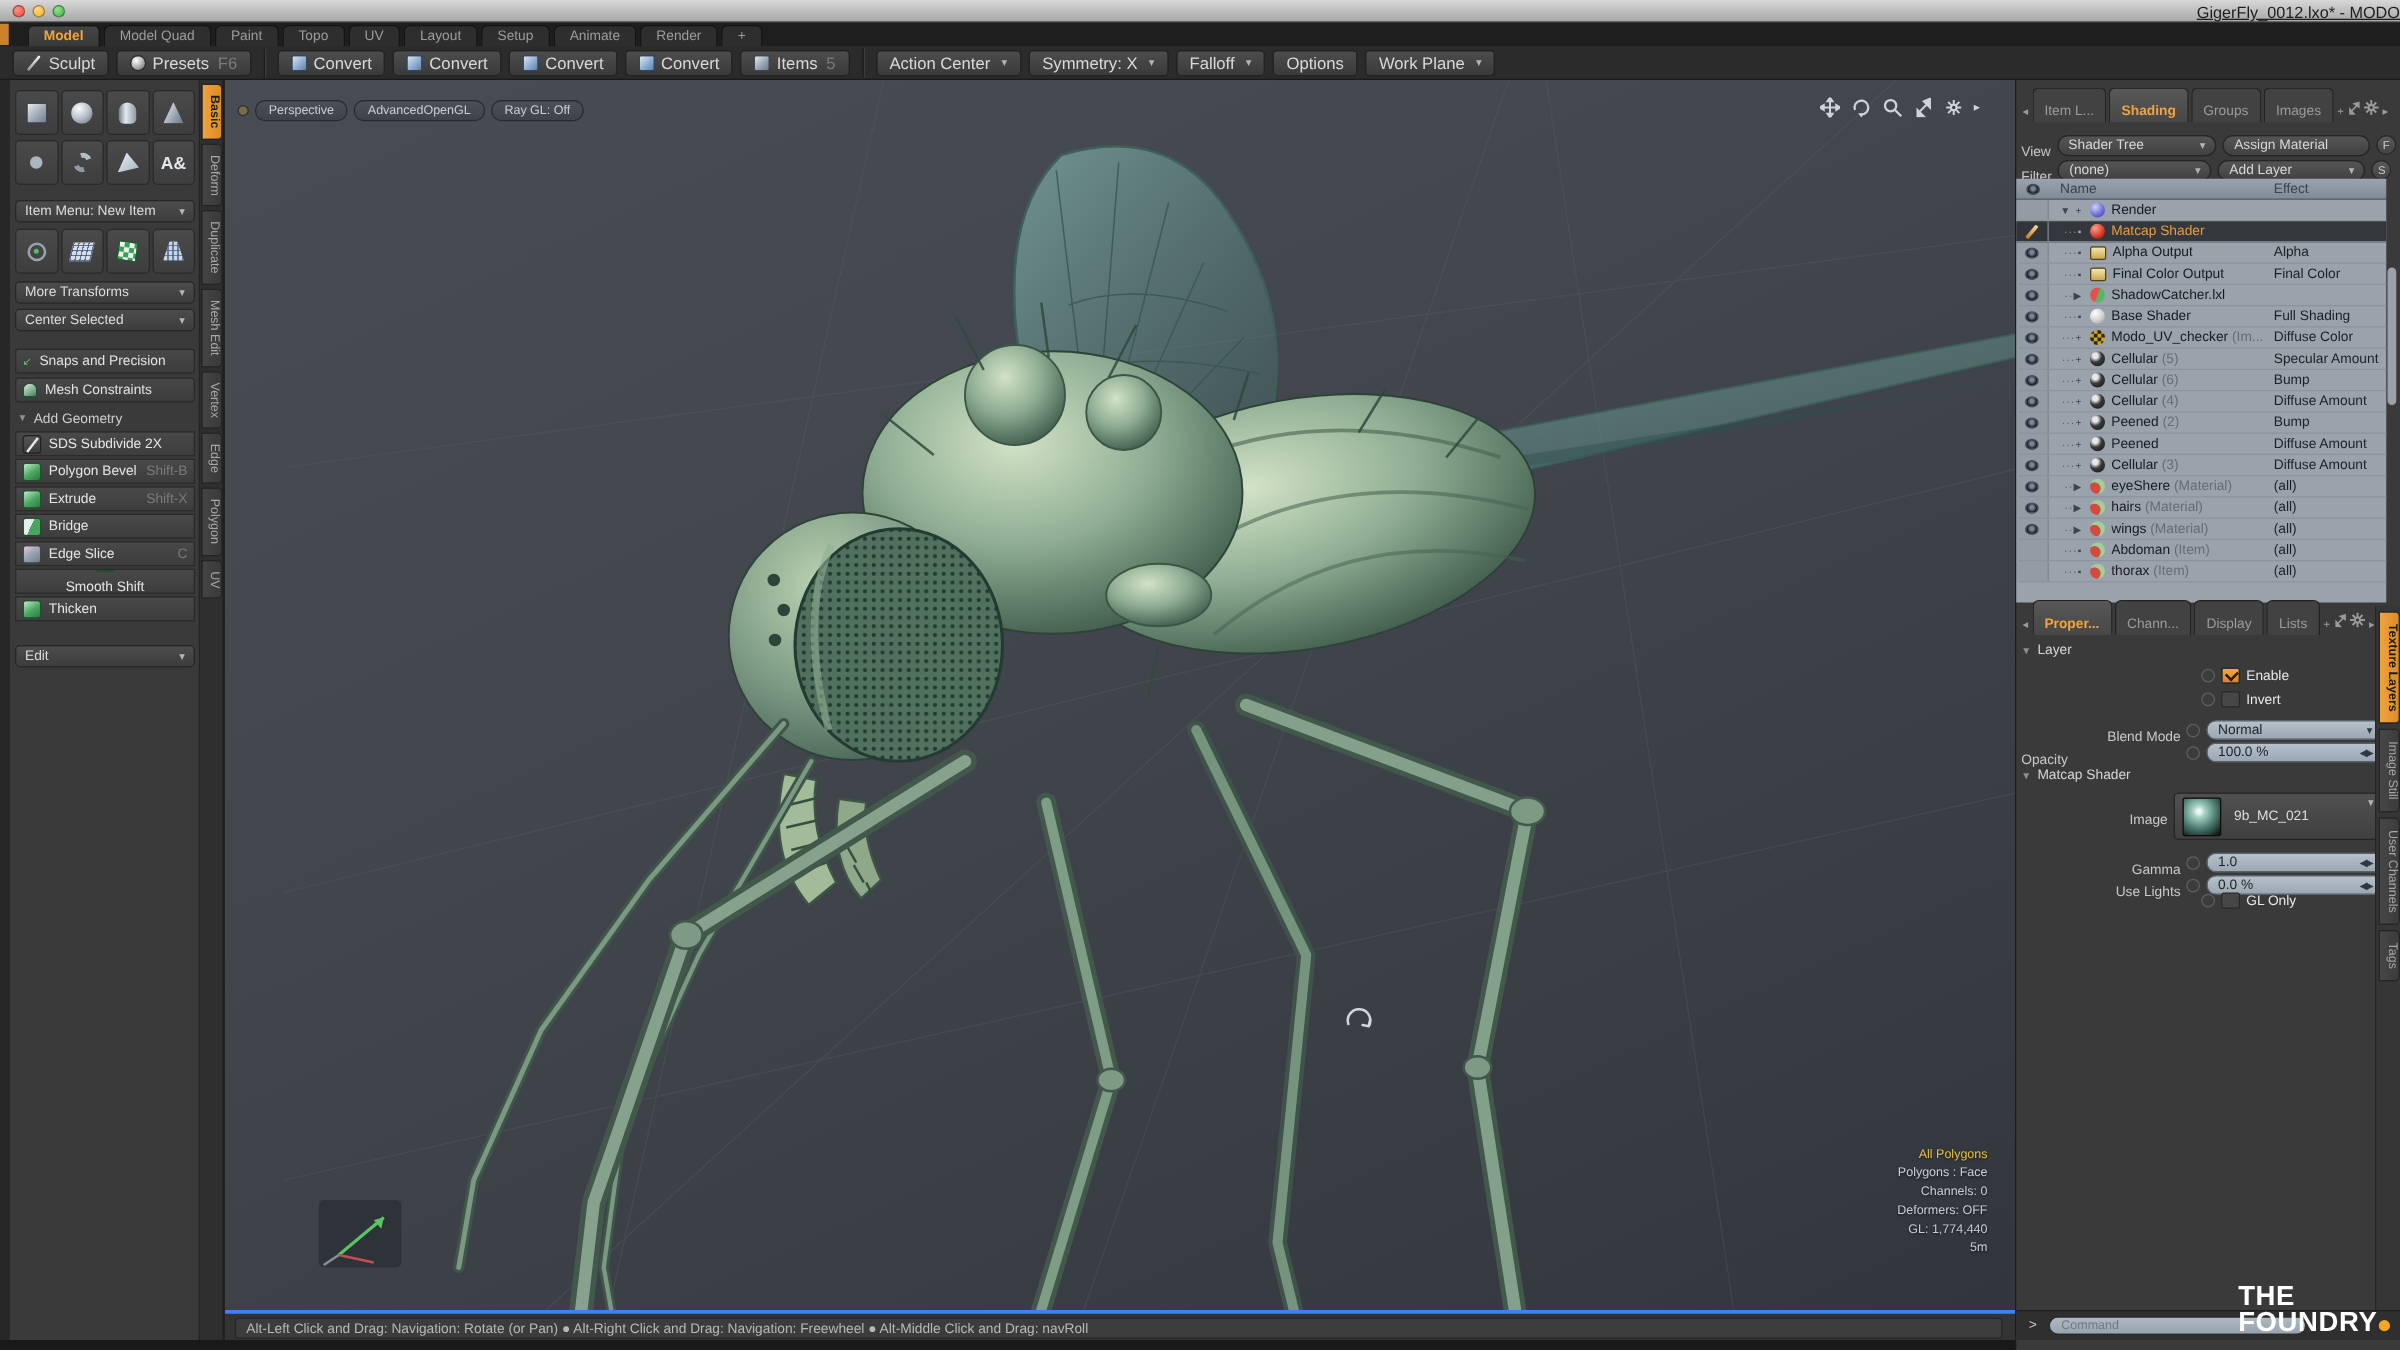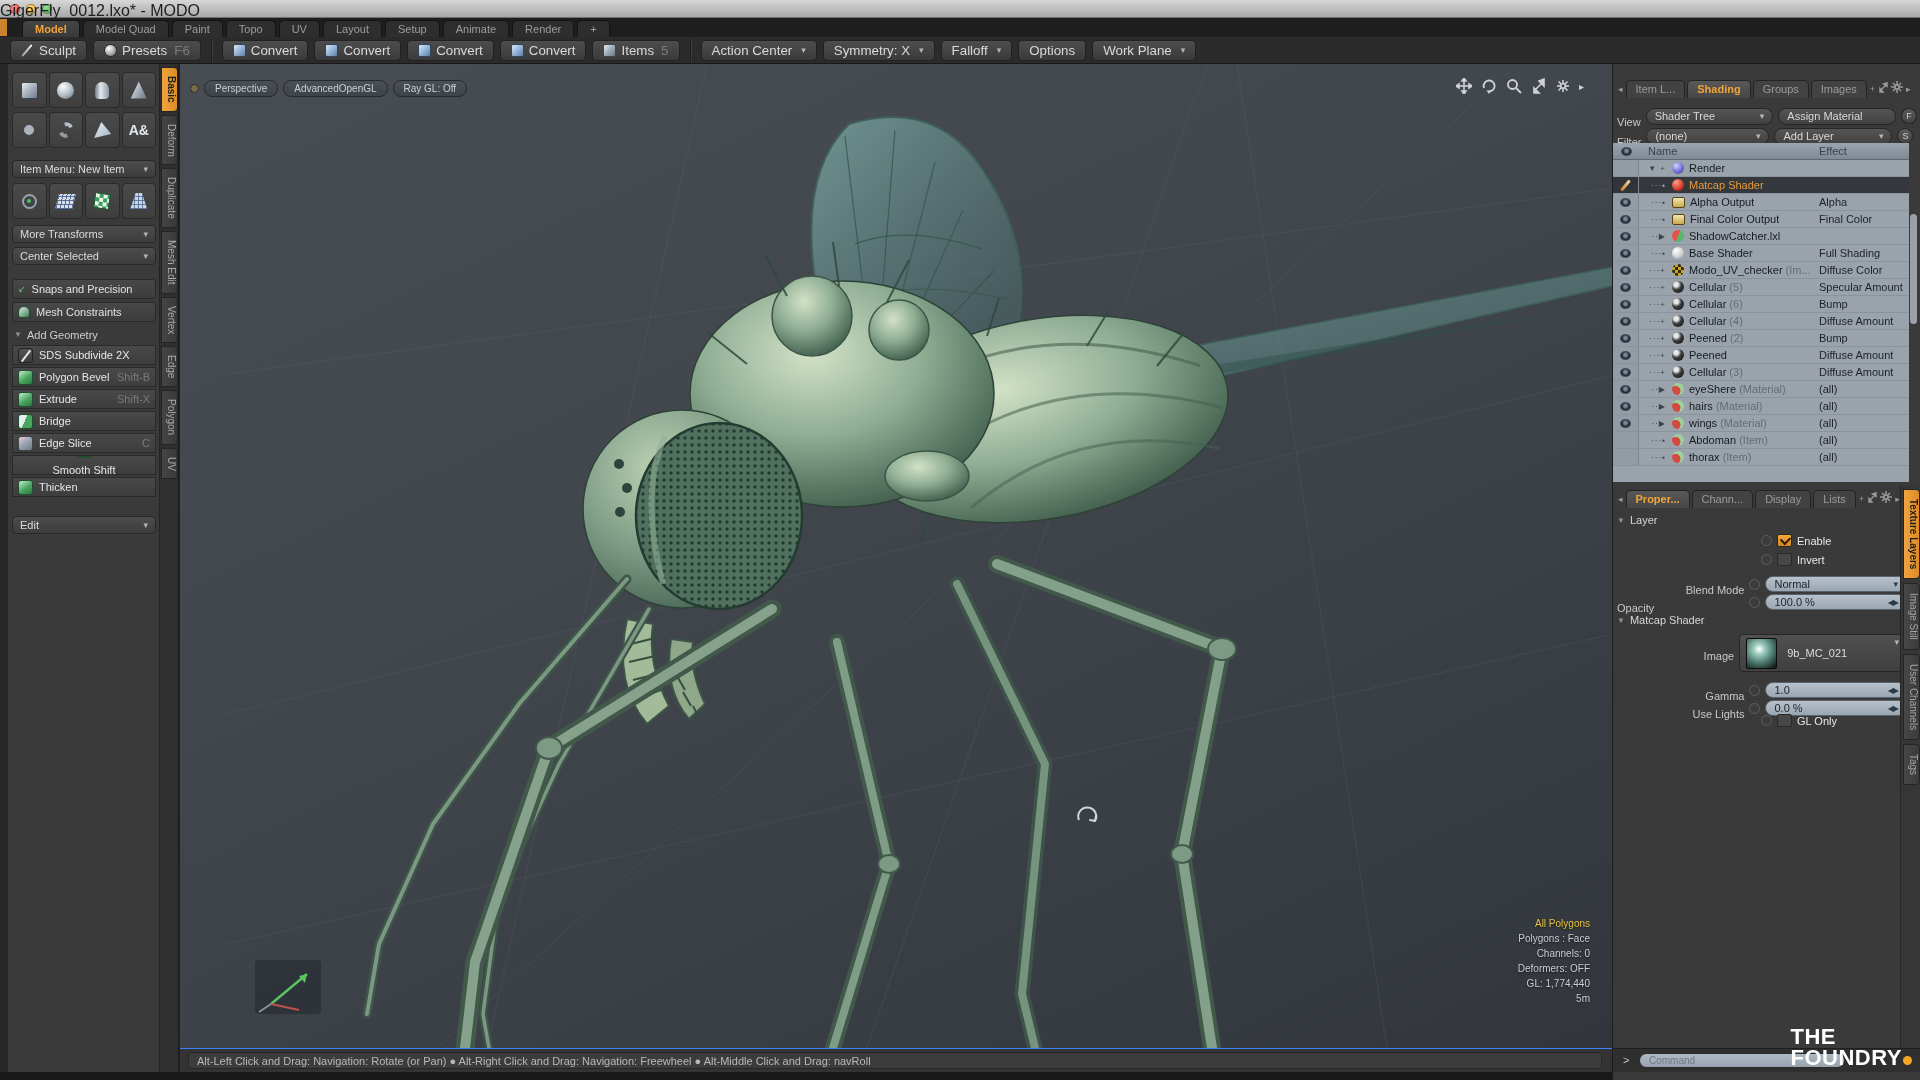--- a/index.html
+++ b/index.html
@@ -6,21 +6,21 @@
   html,body { width:1920px; height:1080px; overflow:hidden; background:#222;
     font-family:"Liberation Sans", sans-serif; font-size:11px; color:#ddd; -webkit-font-smoothing:antialiased; }
 
   
   #titlebar { position:absolute; left:0; top:0; width:1920px; height:18px;
     background:linear-gradient(#d7d7d7,#a8a8a8); border-bottom:1px solid #6f6f6f; }
   .tlight { position:absolute; top:4px; width:10px; height:10px; border-radius:50%; border:1px solid rgba(0,0,0,.35); }
   #tl-close { left:10px; background:radial-gradient(circle at 35% 30%, #ff8d85,#ee4f44); }
   #tl-min   { left:26px; background:radial-gradient(circle at 35% 30%, #ffd97e,#f5b32c); }
   #tl-max   { left:42px; background:radial-gradient(circle at 35% 30%, #9ae08f,#39b54a); }
-  #wintitle { position:absolute; left:0; right:0; top:2px; text-align:left; color:#1d1d1d; font-size:16px; }
+  #wintitle { position:absolute; left:0; right:0; top:2px; text-align:right; color:#1d1d1d; font-size:13px;text-decoration:underline; }
 
   
   #menubar { position:absolute; left:0; top:18px; width:1920px; height:19px; background:#1e1e1e; }
   #menu-accent { position:absolute; left:0; top:1px; width:7px; height:17px; background:#c9832c; }
   #menu-tabs { position:absolute; left:22px; top:2px; display:flex; gap:3px; }
   .mtab { padding:2px 12px 3px; background:#2e2e2e; color:#9c9c9c; border-radius:5px 5px 0 0;
     border:1px solid #141414; border-bottom:none; cursor:default; }
   .mtab.active { background:linear-gradient(#454545,#383838); color:#f0a43a; font-weight:bold; }
 
   
@@ -89,29 +89,29 @@
   .modedot { width:9px; height:9px; border-radius:50%; background:#7b6a4a; border:1px solid #2c2c2c; }
   .modetab { padding:2px 10px; background:linear-gradient(#4b5056,#3e4349); border:1px solid #26292d;
     border-radius:8px; color:#c9ced4; font-size:10px; }
   #navicons { position:absolute; right:28px; top:14px; display:flex; gap:9px; align-items:center; }
   #navicons svg { display:block; }
   #vpstats { position:absolute; right:22px; bottom:42px; text-align:right; line-height:15px; font-size:10px;
     color:#c9ced4; text-shadow:0 1px 2px rgba(0,0,0,.6); }
   #vpstats .yellow { color:#e6c23e; }
 
   
-  #statusbar { position:absolute; left:180px; top:1048px; width:1432px; height:24px; background:#333; border-top:1px solid #3b82f6; }
+  #statusbar { position:absolute; left:180px; top:1048px; width:1432px; height:24px; background:#333; border-top:3px solid #3b82f6; }
   #statusfield { position:absolute; left:8px; top:3px; right:10px; height:17px; background:#3c3c3c;
     border:1px solid #262626; border-radius:3px; color:#b8b8b8; padding:2px 0 0 8px; }
   #bottomstrip { position:absolute; left:0; top:1072px; width:1920px; height:8px; background:#191919; }
 
   
   #rightpanel { position:absolute; left:1612px; top:64px; width:308px; height:1016px; background:#3a3a3a; border-left:1px solid #1c1c1c; }
   .ptabrow { position:absolute; left:0; width:308px; height:23px; display:flex; align-items:flex-end; gap:2px; padding:0 4px; }
-  .ptab { padding:2px 9px 3px; background:#424242; color:#9b9b9b; border:1px solid #232323; border-bottom:none; border-radius:5px 5px 0 0; max-width:74px; white-space:nowrap; overflow:hidden; }
+  .ptab { padding:12px 9px 3px; background:#424242; color:#9b9b9b; border:1px solid #232323; border-bottom:none; border-radius:5px 5px 0 0; max-width:74px; white-space:nowrap; overflow:hidden; }
   .ptab.active { background:linear-gradient(#585858,#474747); color:#f0a43a; font-weight:bold; }
   .tabnav { color:#9a9a9a; font-size:9px; padding:0 1px 4px; }
   .tabico { padding-bottom:3px; }
   .prow { position:absolute; display:flex; align-items:center; gap:5px; }
   .plabel { color:#c9c9c9;margin-top:12px; }
   .ddark { height:17px; display:inline-flex; align-items:center; background:linear-gradient(#555,#414141);
     border:1px solid #262626; border-radius:9px; color:#d8d8d8; padding:0 8px; }
   .ddark .caret { margin-left:auto; }
   .roundbtn { width:16px; height:16px; border-radius:50%; background:linear-gradient(#5a5a5a,#434343);
     border:1px solid #262626; color:#cfcfcf; font-size:9px; display:flex; align-items:center; justify-content:center; }

